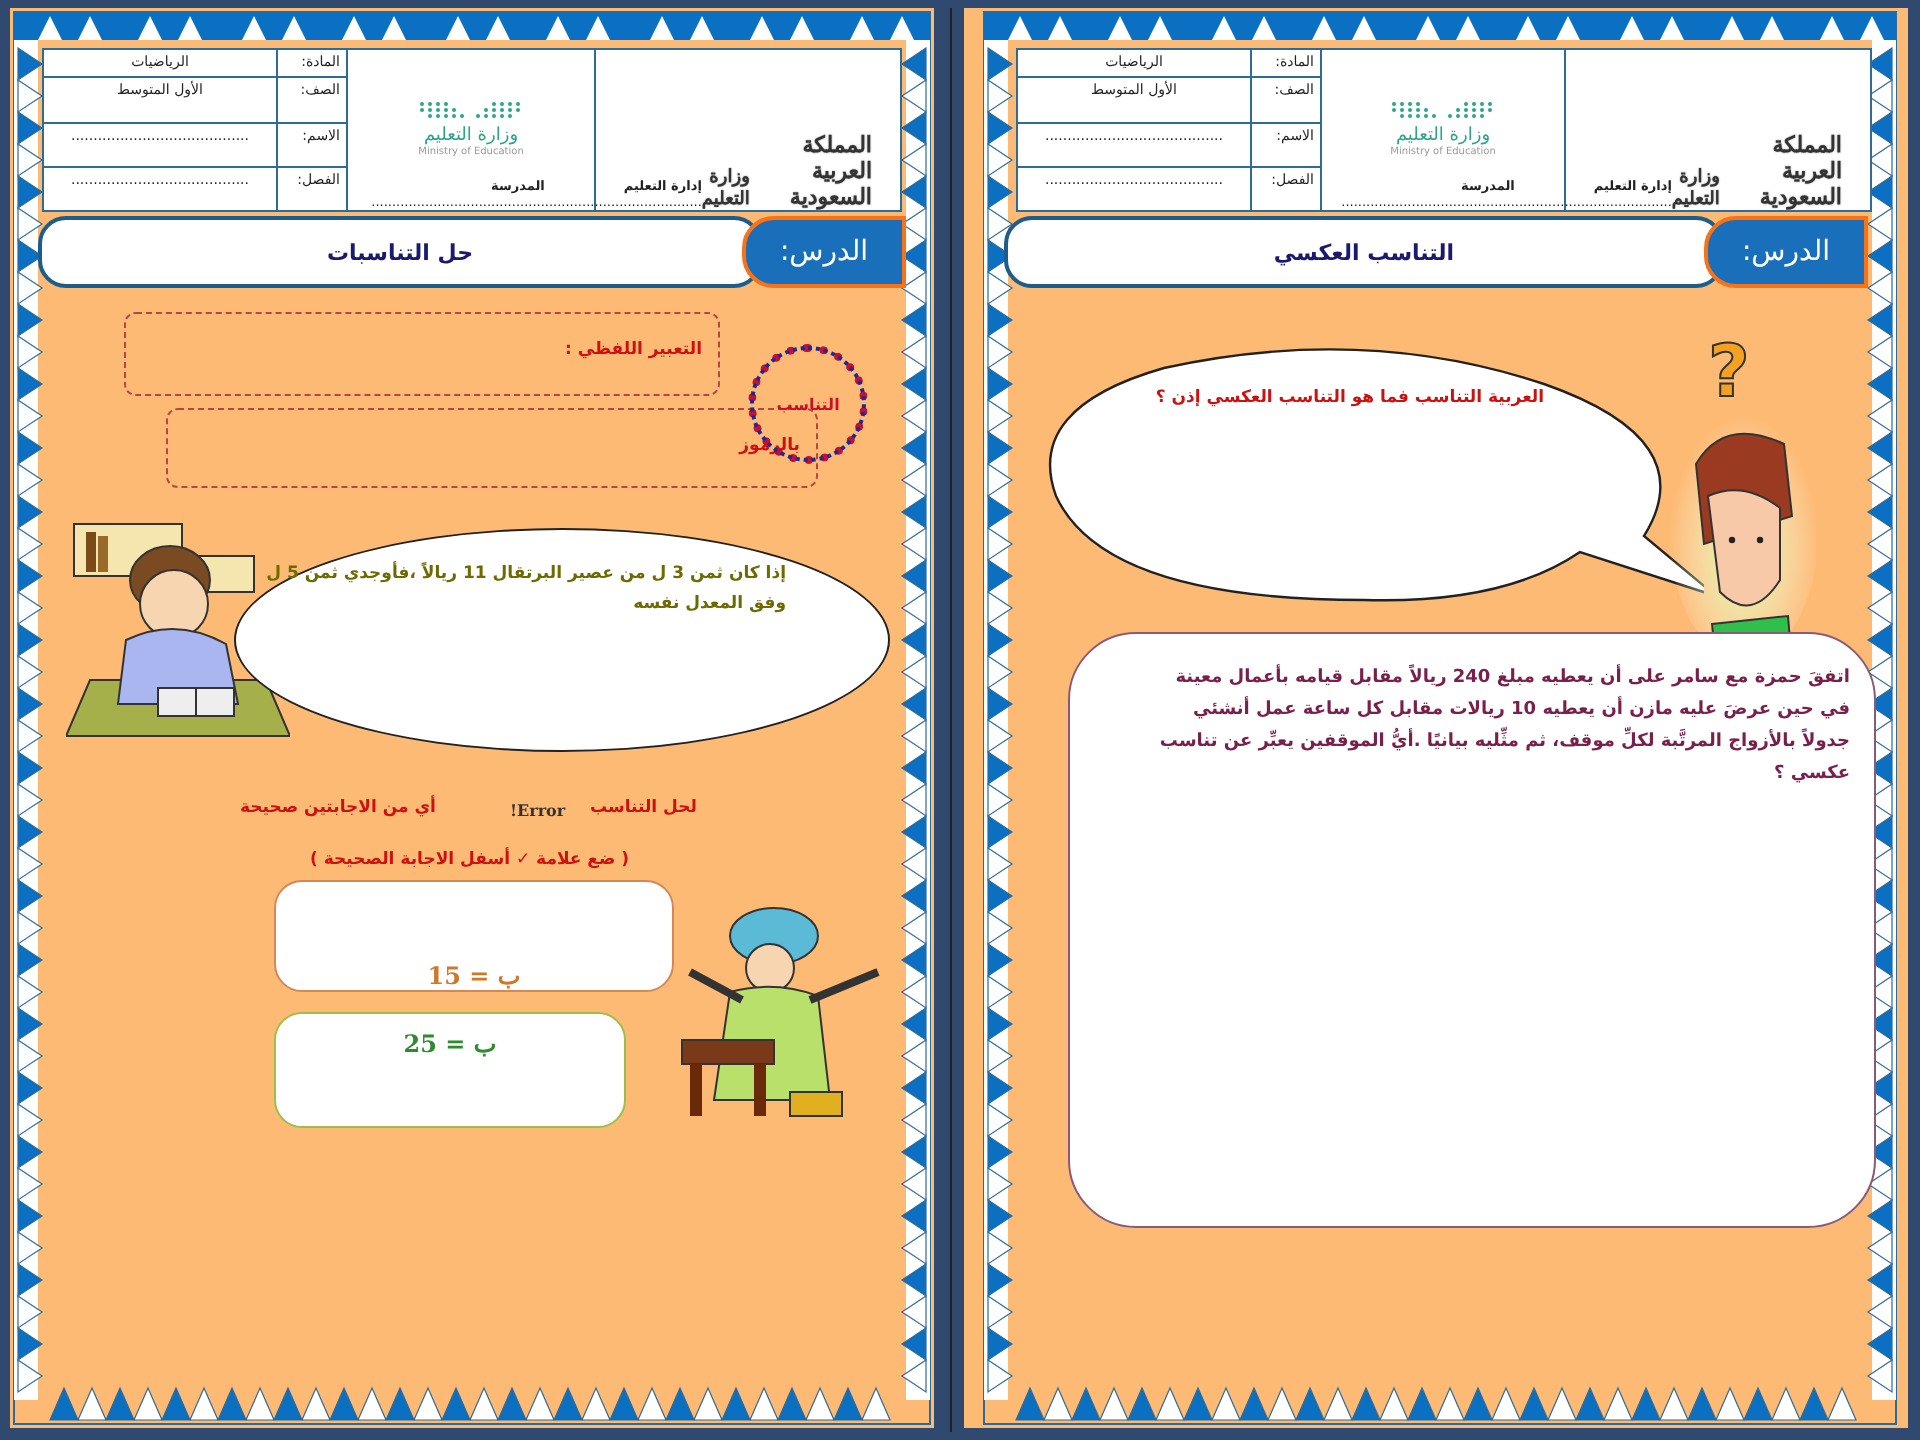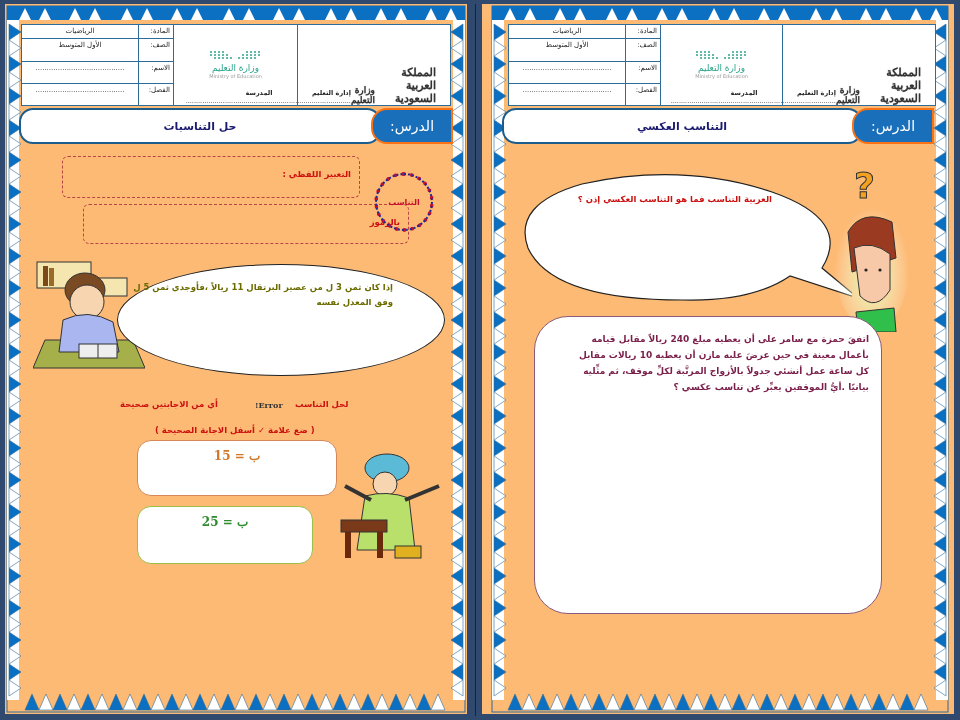--- a/index.html
+++ b/index.html
@@ -329,21 +329,21 @@
   </svg>
 
   <div class="ellipse" style="left:112px; top:260px; width:328px; height:112px;"></div>
   <div class="bubble-text" style="left:128px; top:276px; width:260px; color:#6b6b00;">إذا كان ثمن 3 ل من عصير البرتقال 11 ريالاً ،فأوجدي ثمن 5 ل وفق المعدل نفسه</div>
 
   <div class="task-line red" style="left:290px; top:395px;">لحل التناسب</div>
   <div class="task-line" style="left:250px; top:396px; font-family:'DejaVu Serif',serif; font-size:8px; color:#333;">Error!</div>
   <div class="task-line red" style="left:115px; top:395px;">أي من الاجابتين صحيحة</div>
   <div class="task-line red" style="left:150px; top:421px;">( ضع علامة ✓ أسفل الاجابة الصحيحة )</div>
 
-  <div class="ans-box" style="left:132px; top:436px; width:200px; height:56px; border:1.2px solid #d4885a;">
+  <div class="ans-box" style="left:132px; top:436px; width:200px; height:56px; border:1.2px solid #d4885a;align-items:flex-end;">
     <span style="color:#d0782a;">ب = 15</span>
   </div>
   <div class="ans-box" style="left:132px; top:502px; width:176px; height:58px; border:1.2px solid #9ac04a;">
     <span style="color:#2e8b2e;">ب = 25</span>
   </div>
 
   <svg class="fig" style="left:330px; top:446px;" width="112" height="116" viewBox="0 0 112 116">
     <ellipse cx="52" cy="18" rx="22" ry="14" fill="#5bbad6" stroke="#333"></ellipse>
     <ellipse cx="50" cy="34" rx="12" ry="12" fill="#f7d5b0" stroke="#333"></ellipse>
     <path d="M30 46 Q52 40 74 48 L80 100 L22 100 Z" fill="#b9e06a" stroke="#333"></path>
@@ -607,16 +607,16 @@
       </defs>
     <ellipse cx="40" cy="100" rx="38" ry="68" fill="url(#glow)"></ellipse>
     <text x="22" y="36" font-size="36" font-weight="bold" fill="#f4a020" stroke="#333" stroke-width="1" font-family="DejaVu Sans, sans-serif">?</text>
     <path d="M16 70 Q30 46 60 60 L64 96 L20 110 Z" fill="#9a3a20" stroke="#333"></path>
     <path d="M22 86 Q40 78 58 92 L58 128 Q44 150 28 134 Z" fill="#f7c9a8" stroke="#333"></path>
     <circle cx="34" cy="108" r="1.6" fill="#222"></circle>
       <circle cx="48" cy="108" r="1.6" fill="#222"></circle>
     <path d="M24 150 L62 146 L64 170 L26 170 Z" fill="#2fbf4a" stroke="#333"></path>
   </svg>
 
-  <div class="story-box" style="left:52px; top:312px; width:348px; height:298px;padding-left:40px;">
+  <div class="story-box" style="left:52px; top:312px; width:404px; height:298px;padding-left:40px;">
     <p>اتفقَ حمزة مع سامر على أن يعطيه مبلغ 240 ريالاً مقابل قيامه بأعمال معينة في حين عرضَ عليه مازن أن يعطيه 10 ريالات مقابل كل ساعة عمل أنشئي جدولاً بالأزواج المرتَّبة لكلِّ موقف، ثم مثِّليه بيانيًا .أيُّ الموقفين يعبِّر عن تناسب عكسي ؟</p>
   </div>
 </div>
 
 </body></html>

